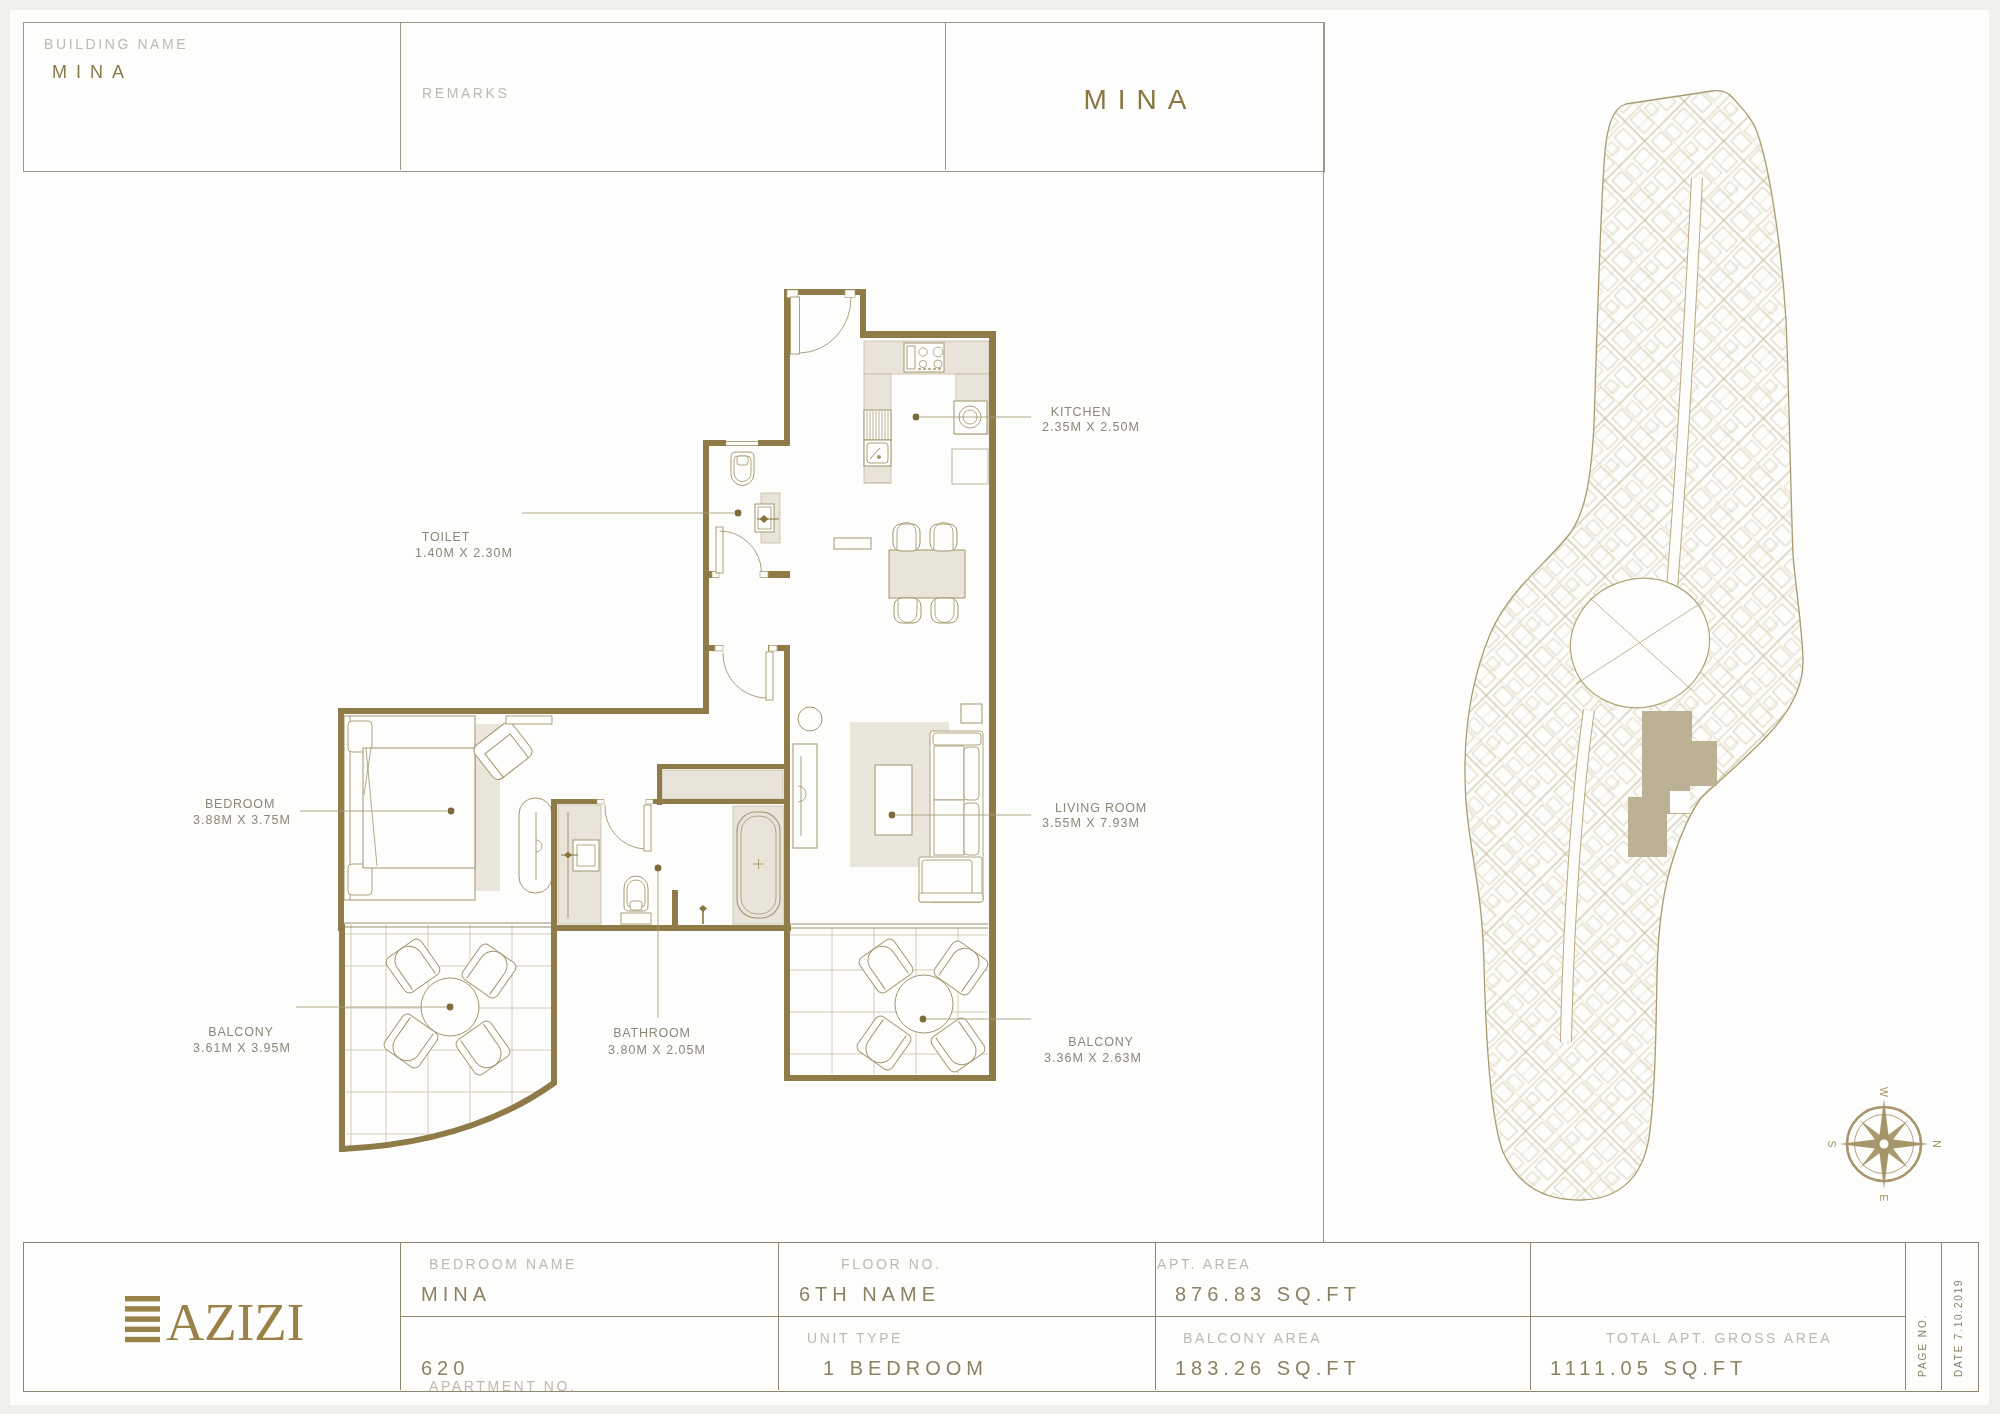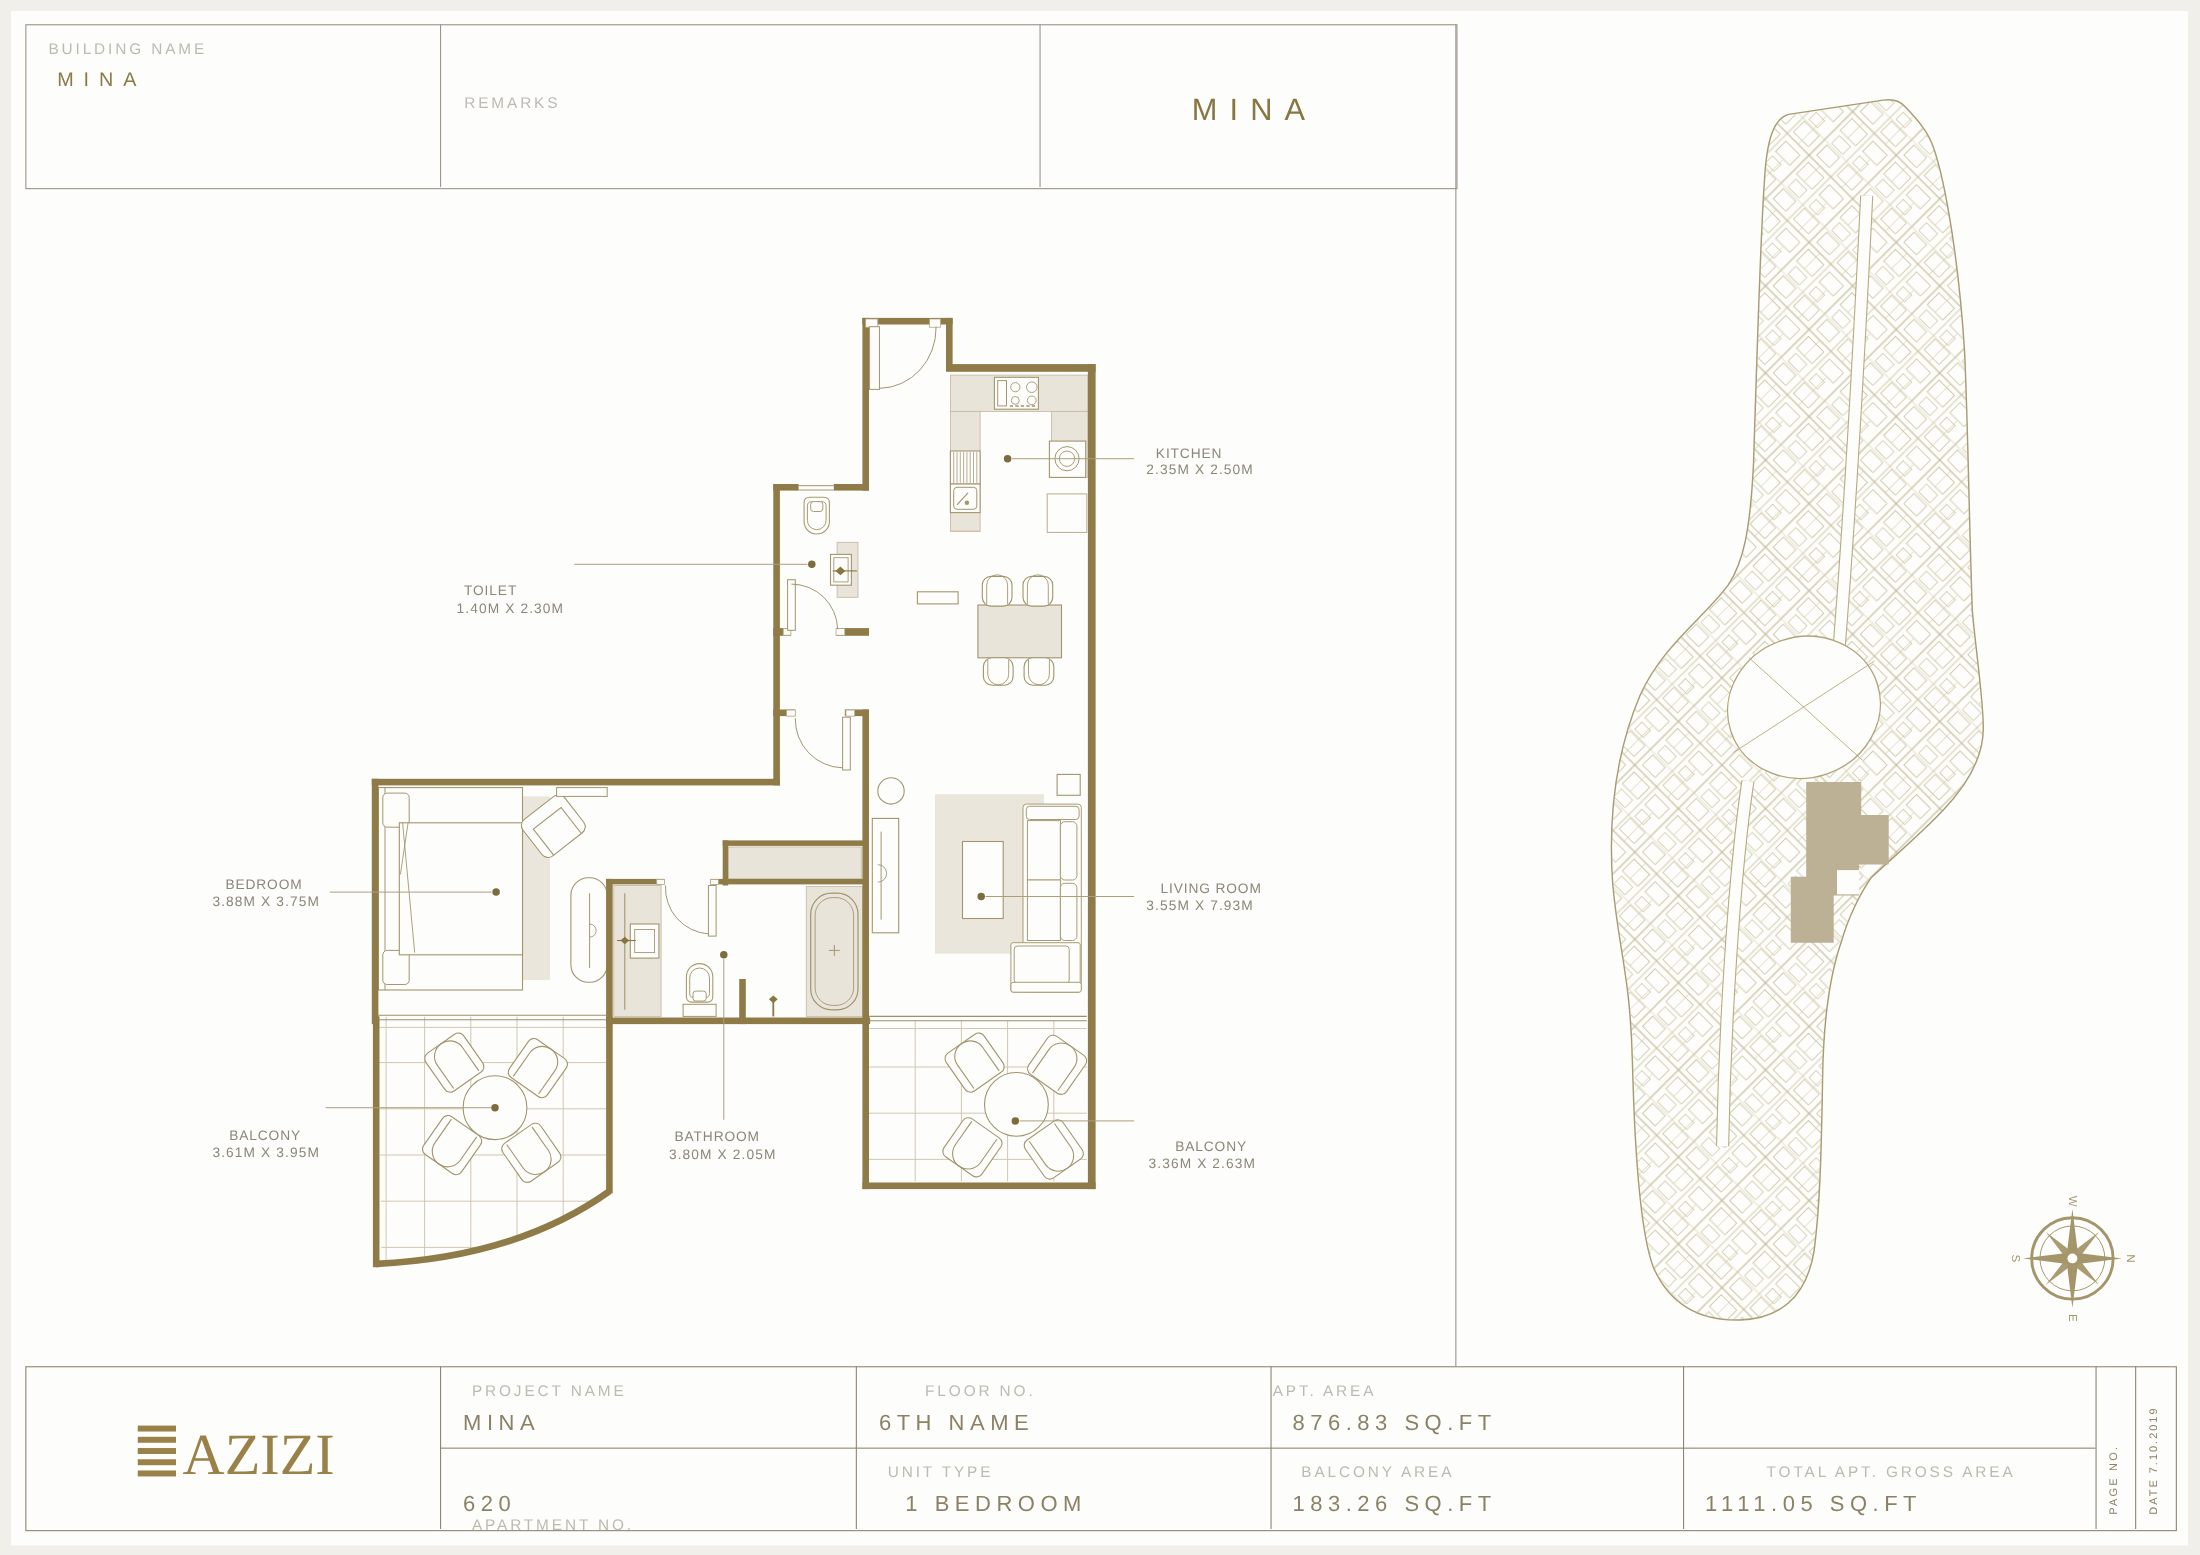--- a/index.html
+++ b/index.html
@@ -462,21 +462,21 @@
 <rect x="0" y="1" width="35" height="5.4"></rect>
 <rect x="0" y="11.2" width="35" height="5.4"></rect>
 <rect x="0" y="21.4" width="35" height="5.4"></rect>
 <rect x="0" y="31.6" width="35" height="5.4"></rect>
 <rect x="0" y="41.8" width="35" height="5.4"></rect>
 <text x="41" y="45" font-family="Liberation Serif, serif" font-size="53" letter-spacing="0">AZIZI</text>
 </g>
 </svg>
 </div>
 
-<div class="abs lbl" style="left:429px;top:1256px;">PROJECT NAME</div>
+<div class="abs lbl" style="left:429px;top:1256px;">BEDROOM NAME</div>
 <div class="abs val" style="left:421px;top:1283px;">MINA</div>
 
 <div class="abs lbl" style="left:429px;top:1330px;margin-top:48px;">APARTMENT NO.</div>
 <div class="abs val" style="left:421px;top:1357px;">620</div>
 
 <div class="abs lbl" style="left:807px;top:1256px;margin-left:34px;">FLOOR NO.</div>
 <div class="abs val" style="left:799px;top:1283px;">6TH NAME</div>
 
 <div class="abs lbl" style="left:807px;top:1330px;">UNIT TYPE</div>
 <div class="abs val" style="left:799px;top:1357px;margin-left:24px;">1 BEDROOM</div>

